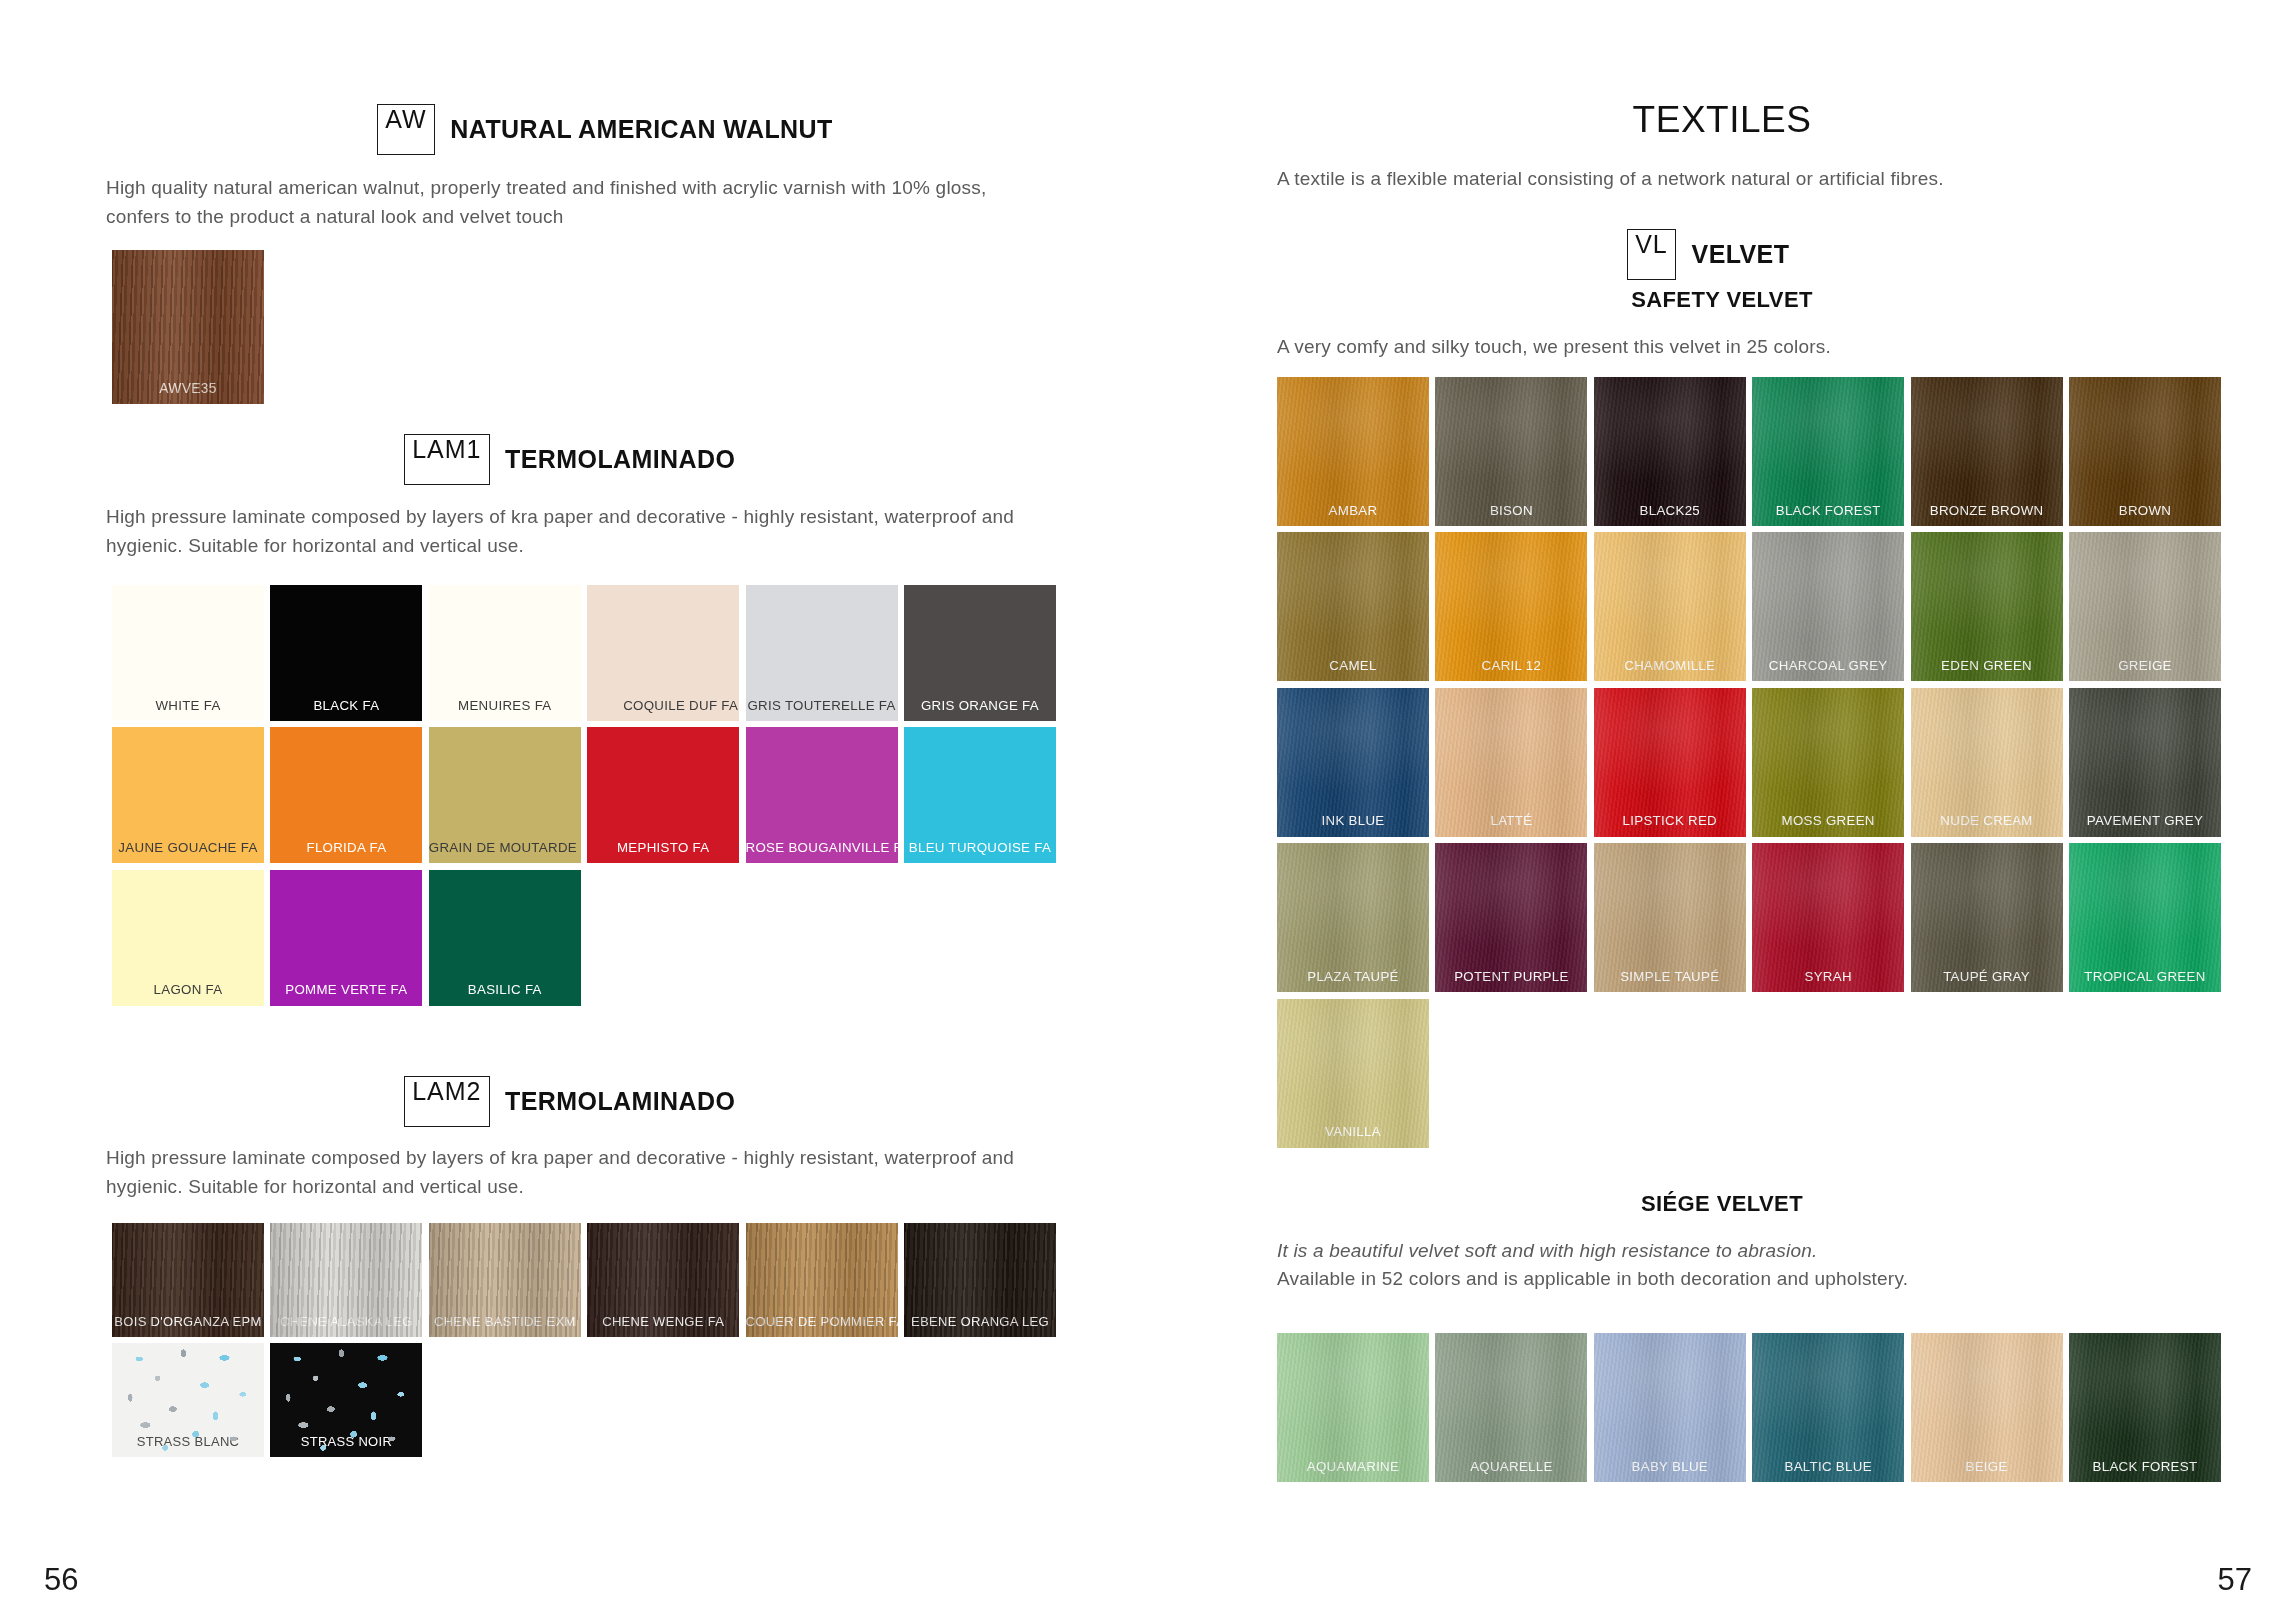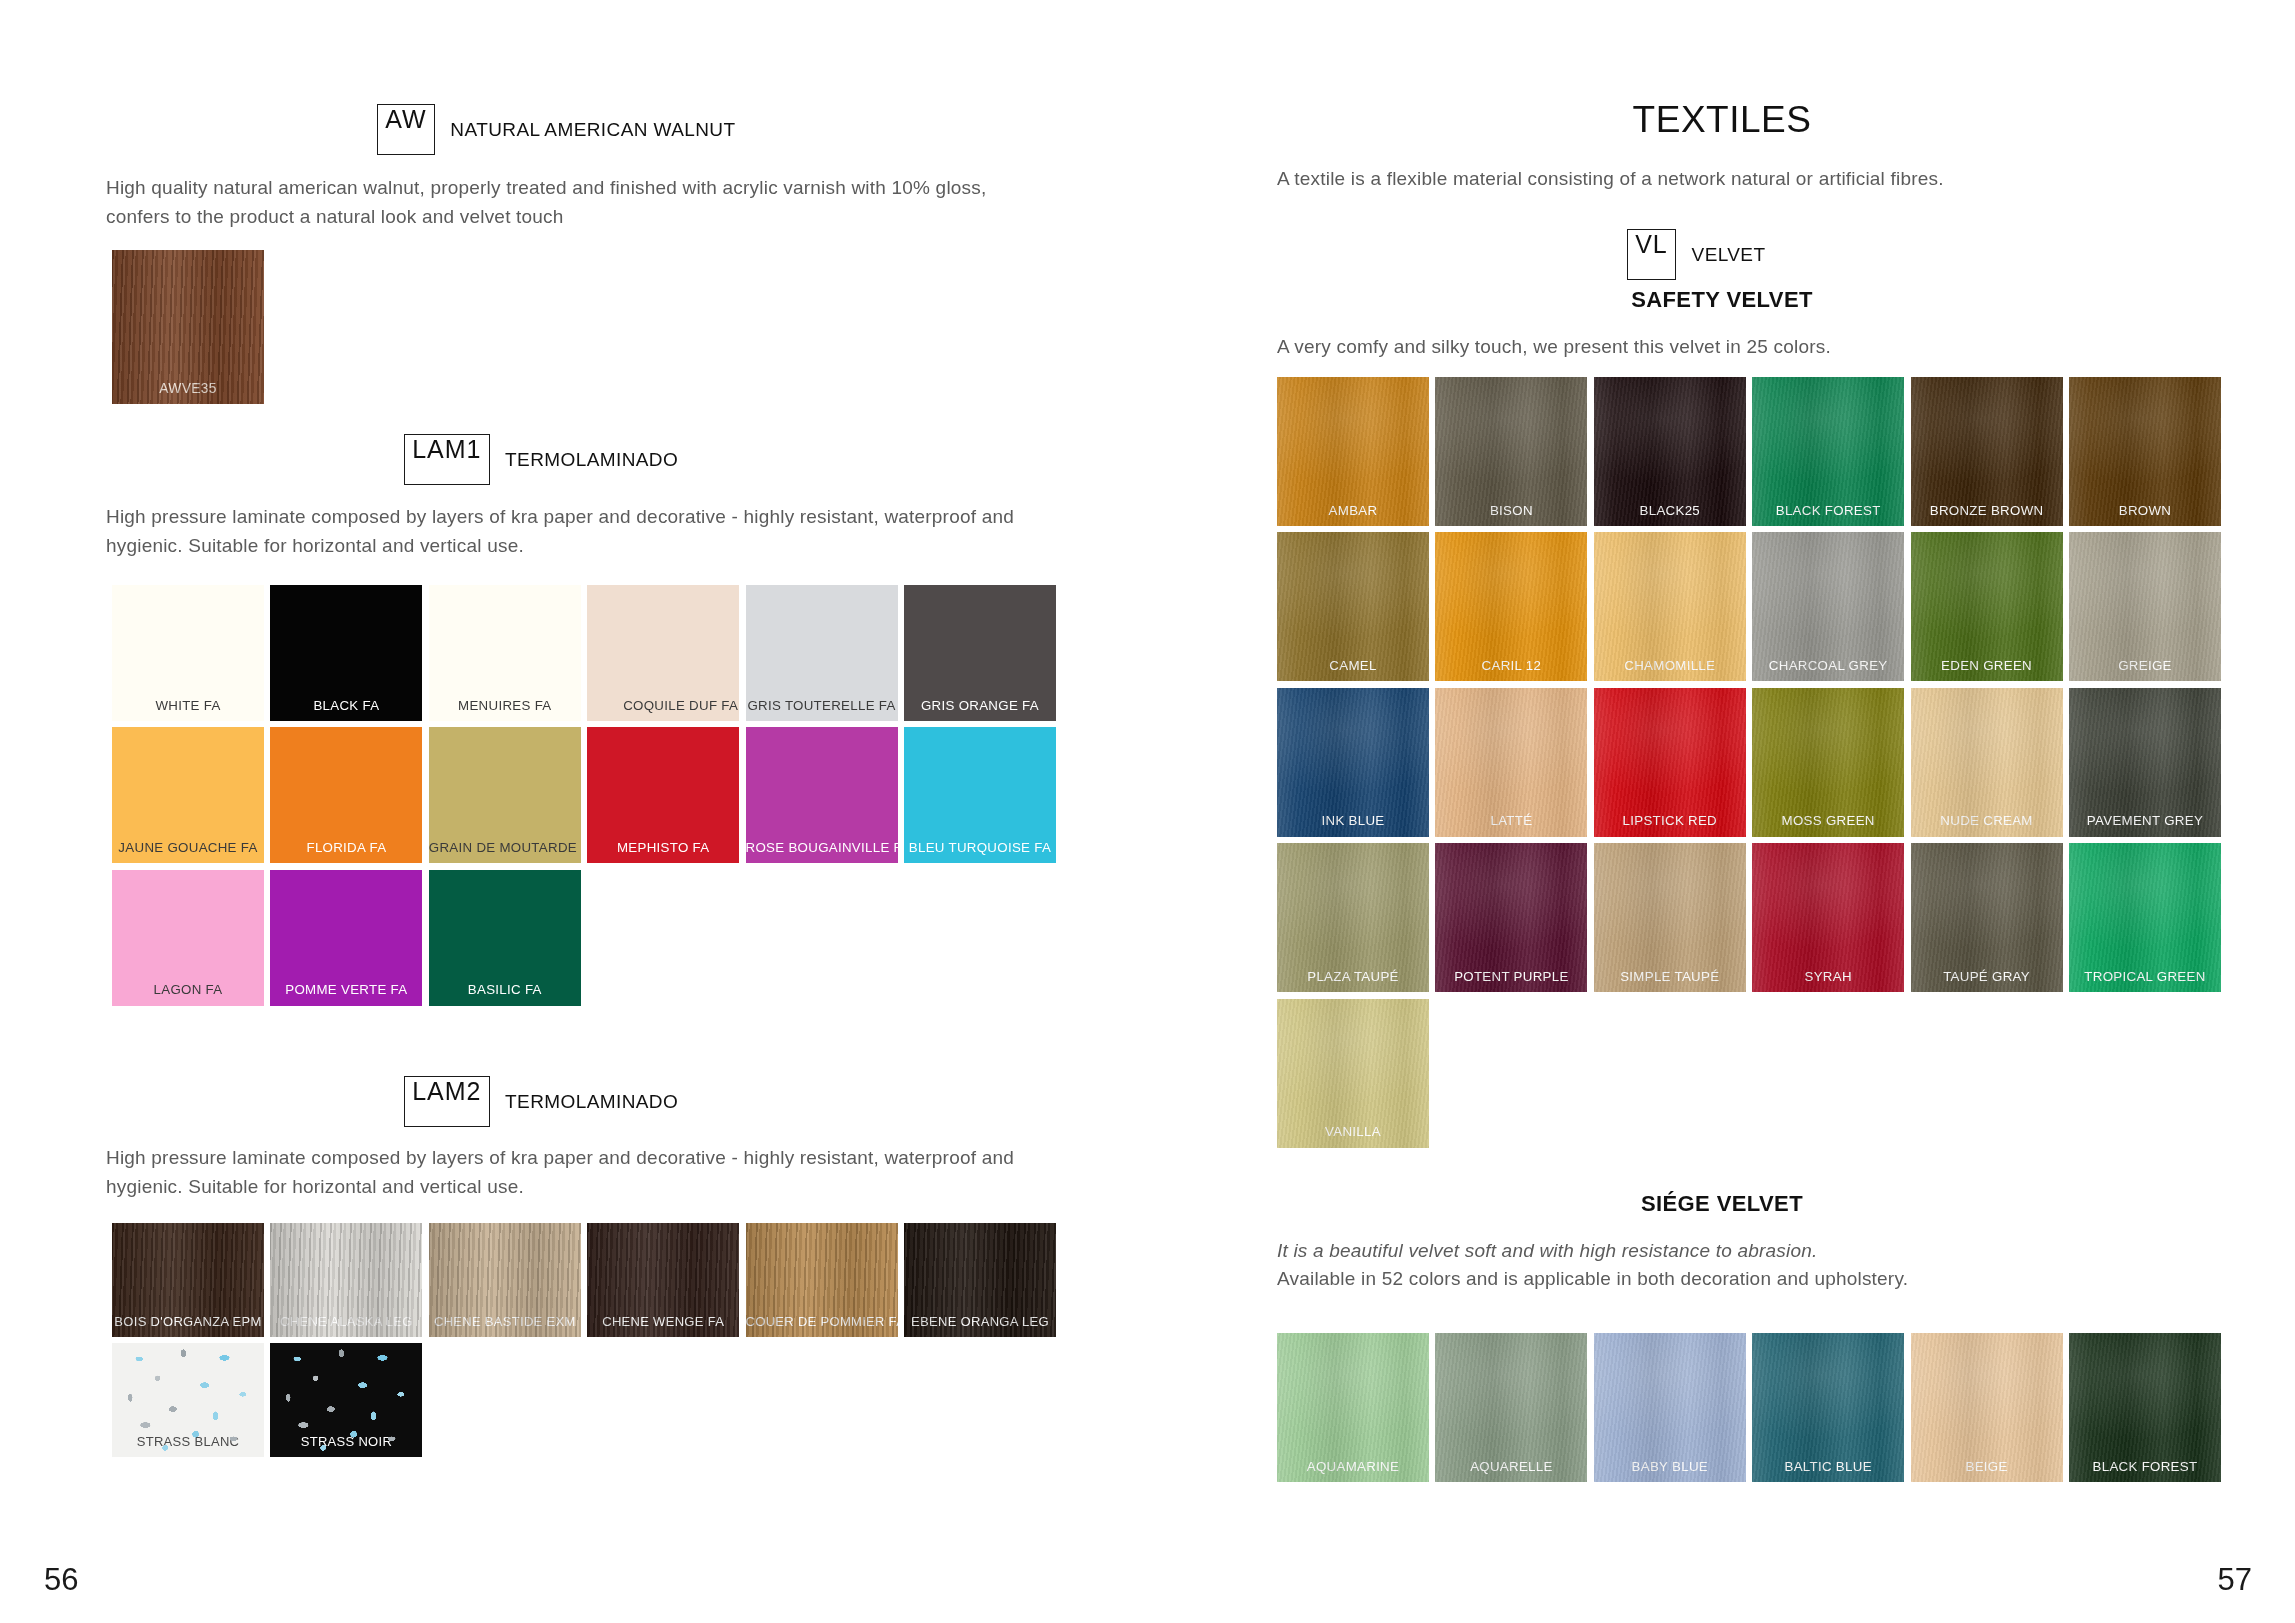--- a/index.html
+++ b/index.html
@@ -27,22 +27,22 @@
 
   
   .body-text {
     font-size: 19px;
     line-height: 1.52;
     color: #5b5b5b;
     font-weight: 300;
     letter-spacing: 0.2px;
   }
   .section-title {
-    font-size: 19px;
-    font-weight: normal;
+    font-size: 25px;
+    font-weight: bold;
     color: #111;
     letter-spacing: 0.4px;
   }
   .big-title {
     font-size: 37px;
     font-weight: normal;
     color: #111;
     letter-spacing: 0.5px;
     text-align: center;
   }
@@ -246,21 +246,21 @@
       </div>
       <div class="swatch" style="background: rgb(207, 23, 38);">
         <div class="label" style="color: rgb(255, 255, 255);">MEPHISTO FA</div>
       </div>
       <div class="swatch" style="background: rgb(181, 58, 165);">
         <div class="label" style="color: rgb(255, 255, 255);">ROSE BOUGAINVILLE FA</div>
       </div>
       <div class="swatch" style="background: rgb(46, 192, 221);">
         <div class="label" style="color: rgb(255, 255, 255);">BLEU TURQUOISE FA</div>
       </div>
-      <div class="swatch" style="background: #f9a8d4;">
+      <div class="swatch" style="background: #fef9c3;">
         <div class="label" style="color: rgb(58, 58, 58);">LAGON FA</div>
       </div>
       <div class="swatch" style="background: #a21caf; text-decoration: underline;">
         <div class="label" style="color: rgb(255, 255, 255);">POMME VERTE FA</div>
       </div>
       <div class="swatch" style="background: rgb(4, 92, 67);">
         <div class="label" style="color: rgb(255, 255, 255);">BASILIC FA</div>
       </div>
     </div>
 

